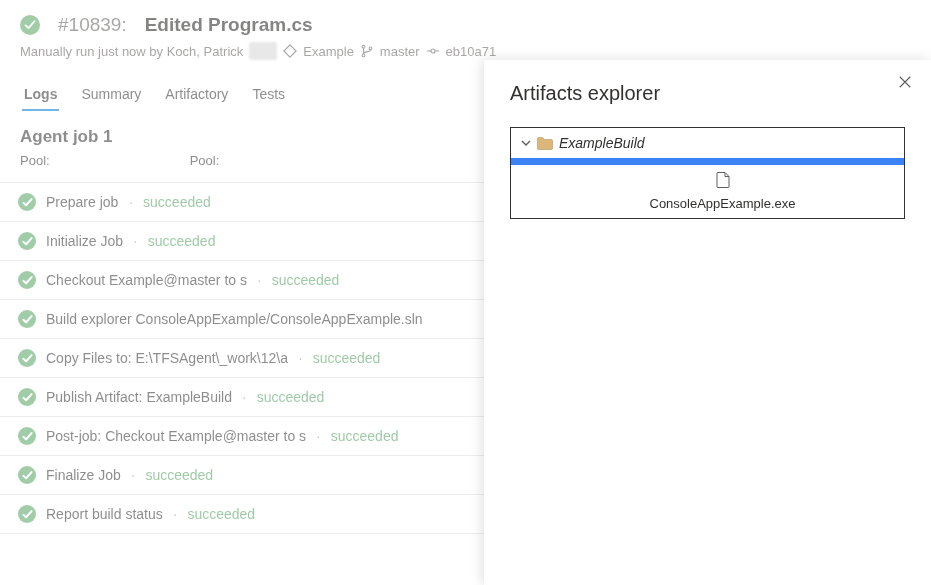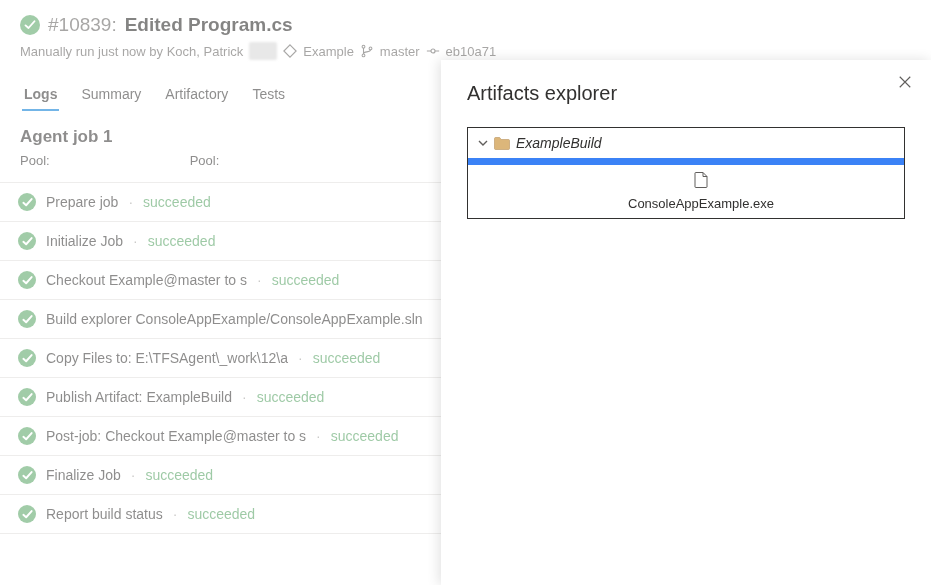--- a/index.html
+++ b/index.html
@@ -7,21 +7,21 @@
       font-family: "Segoe UI", Arial, sans-serif;
       font-size: 14px;
       color: #323130;
       background: #fff;
       width: 931px;
       height: 585px;
       position: relative;
       overflow: hidden;
     }
     .header { padding: 14px 20px 0 20px; }
-    .title-row { display: flex; align-items: center; gap: 8px; margin-bottom: 6px; }
+    .title-row { display: flex; align-items: center; gap: 18px; margin-bottom: 6px; }
     .status-circle {
       width: 20px; height: 20px; border-radius: 50%;
       background: #55a362; display: flex; align-items: center; justify-content: center;
       flex-shrink: 0;
     }
     .status-circle svg { width: 12px; height: 12px; }
     .build-number { font-size: 19px; color: #605e5c; font-weight: 400; }
     .build-title { font-size: 19px; font-weight: 600; color: #201f1e; }
     .meta-row { display: flex; align-items: center; gap: 6px; color: #605e5c; font-size: 13px; margin-bottom: 18px; }
     .meta-icon { display: inline-flex; align-items: center; }
@@ -54,21 +54,21 @@
     .step-sep { color: #a19f9d; }
     .step-result { color: #4f9e5d; }
 
     .overlay {
       position: absolute; top: 0; left: 0; right: 0; bottom: 0;
       background: rgba(255,255,255,0.45);
       pointer-events: none;
     }
 
     .panel {
-      position: absolute; top: 60px; right: 0; width: 490px; bottom: 0;
+      position: absolute; top: 60px; right: 0; width: 447px; bottom: 0;
       background: #fff; box-shadow: -2px 0 12px rgba(0,0,0,0.12);
       padding: 22px 26px;
     }
     .panel-close {
       position: absolute; top: 14px; right: 18px; cursor: pointer;
       width: 16px; height: 16px; display: flex; align-items: center; justify-content: center;
     }
     .panel-close svg { width: 14px; height: 14px; }
     .panel-title { font-size: 20px; font-weight: 400; color: #323130; margin-bottom: 22px; }
     .tree-box { border: 1px solid #323130; }

